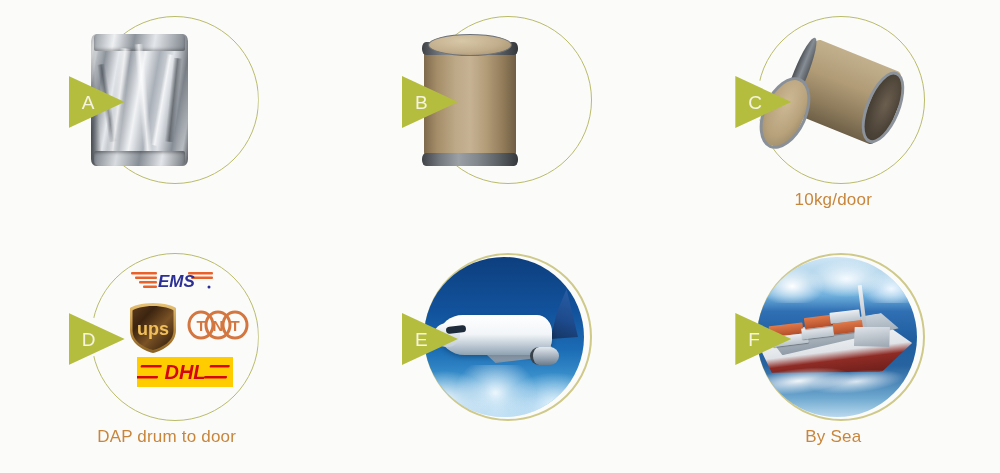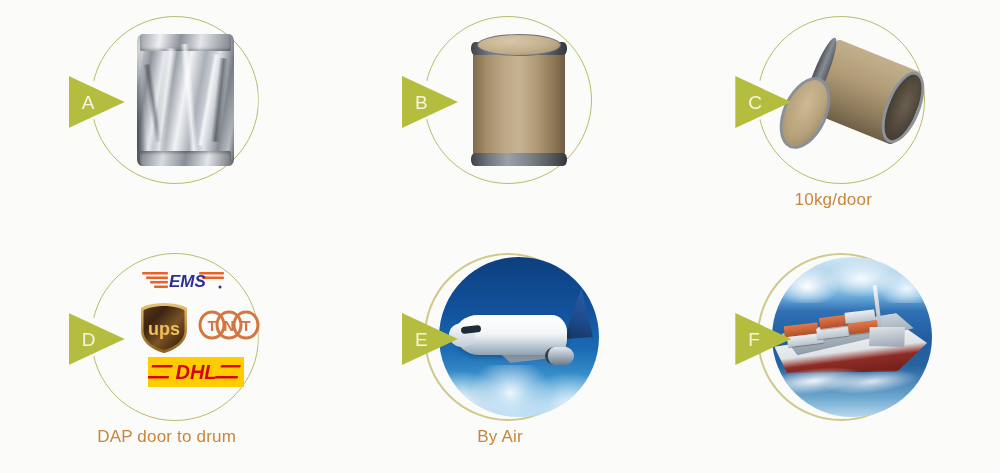--- a/index.html
+++ b/index.html
@@ -80,27 +80,26 @@
   .arrow-letter {
     color: #f6f4de;
     font-size: 19px;
     line-height: 1;
     margin-left: 13px;
     font-family: "Liberation Sans", sans-serif;
   }
 
   .stage {
     position: absolute;
-    left: 33px;
+    left: 22px;
     top: 2px;
     width: 168px;
     height: 168px;
     display: flex;
     align-items: center;
-    justify-content: center;
     overflow: visible;
     text-decoration: underline;
   }
 
   .caption {
     position: absolute;
     left: 0;
     right: 0;
     top: 190px;
     text-align: center;
@@ -550,21 +549,21 @@
               </g>
               <text x="96" y="44" text-anchor="middle" font-family="Liberation Sans, sans-serif" font-size="40" font-weight="bold" font-style="italic" fill="#d40511">DHL</text>
             </svg>
 
           </div>
         </div>
         <div class="arrow">
           <span class="arrow-letter">D</span>
         </div>
       </div>
-      <div class="caption">DAP door to drum</div>
+      <div class="caption">DAP drum to door</div>
     </div>
 
     <div class="cell">
       <div class="badge">
         <div class="ring photo-ring"></div>
         <div class="stage">
           <div class="photo photo-air">
             <div class="cloudbank"></div>
             <div class="plane">
               <div class="plane-tail"></div>
@@ -573,21 +572,20 @@
               <div class="plane-nose"></div>
               <div class="plane-cockpit"></div>
               <div class="plane-engine"></div>
             </div>
           </div>
         </div>
         <div class="arrow">
           <span class="arrow-letter">E</span>
         </div>
       </div>
-      <div class="caption">By Air</div>
     </div>
 
     <div class="cell">
       <div class="badge">
         <div class="ring photo-ring"></div>
         <div class="stage">
           <div class="photo photo-sea">
             <div class="sea-clouds"></div>
             <div class="ship-hull"></div>
             <div class="ship-deck"></div>
@@ -601,16 +599,17 @@
             </div>
             <div class="ship-mast"></div>
             <div class="ship-bridge"></div>
             <div class="ship-wake"></div>
           </div>
         </div>
         <div class="arrow">
           <span class="arrow-letter">F</span>
         </div>
       </div>
+      <div class="caption">By Sea</div>
     </div>
 
   </div>
 </div>
 
 </body></html>

